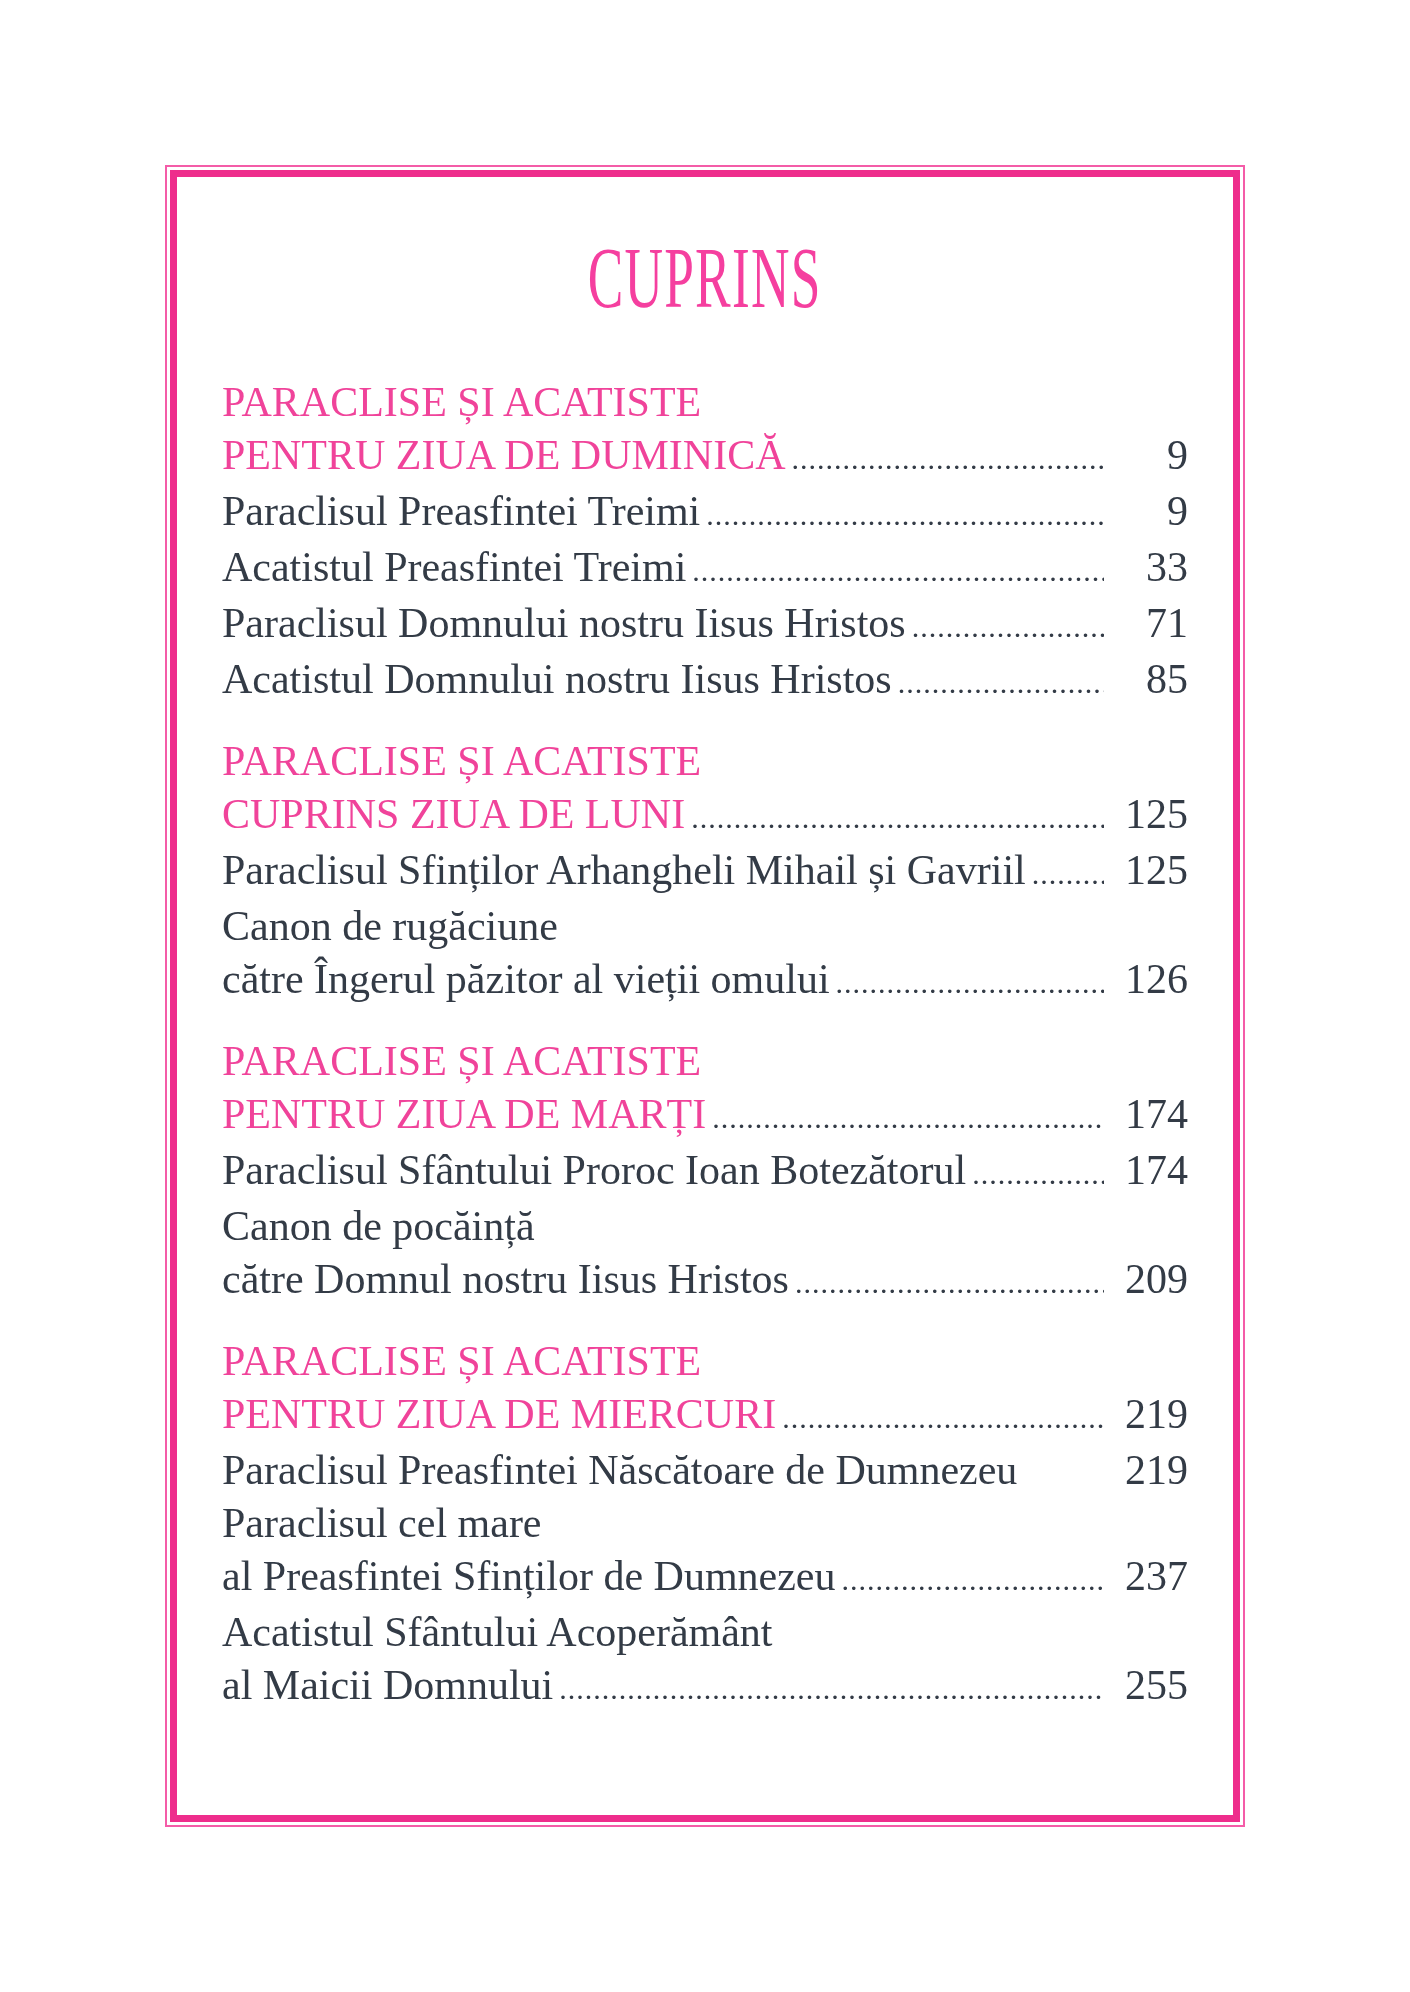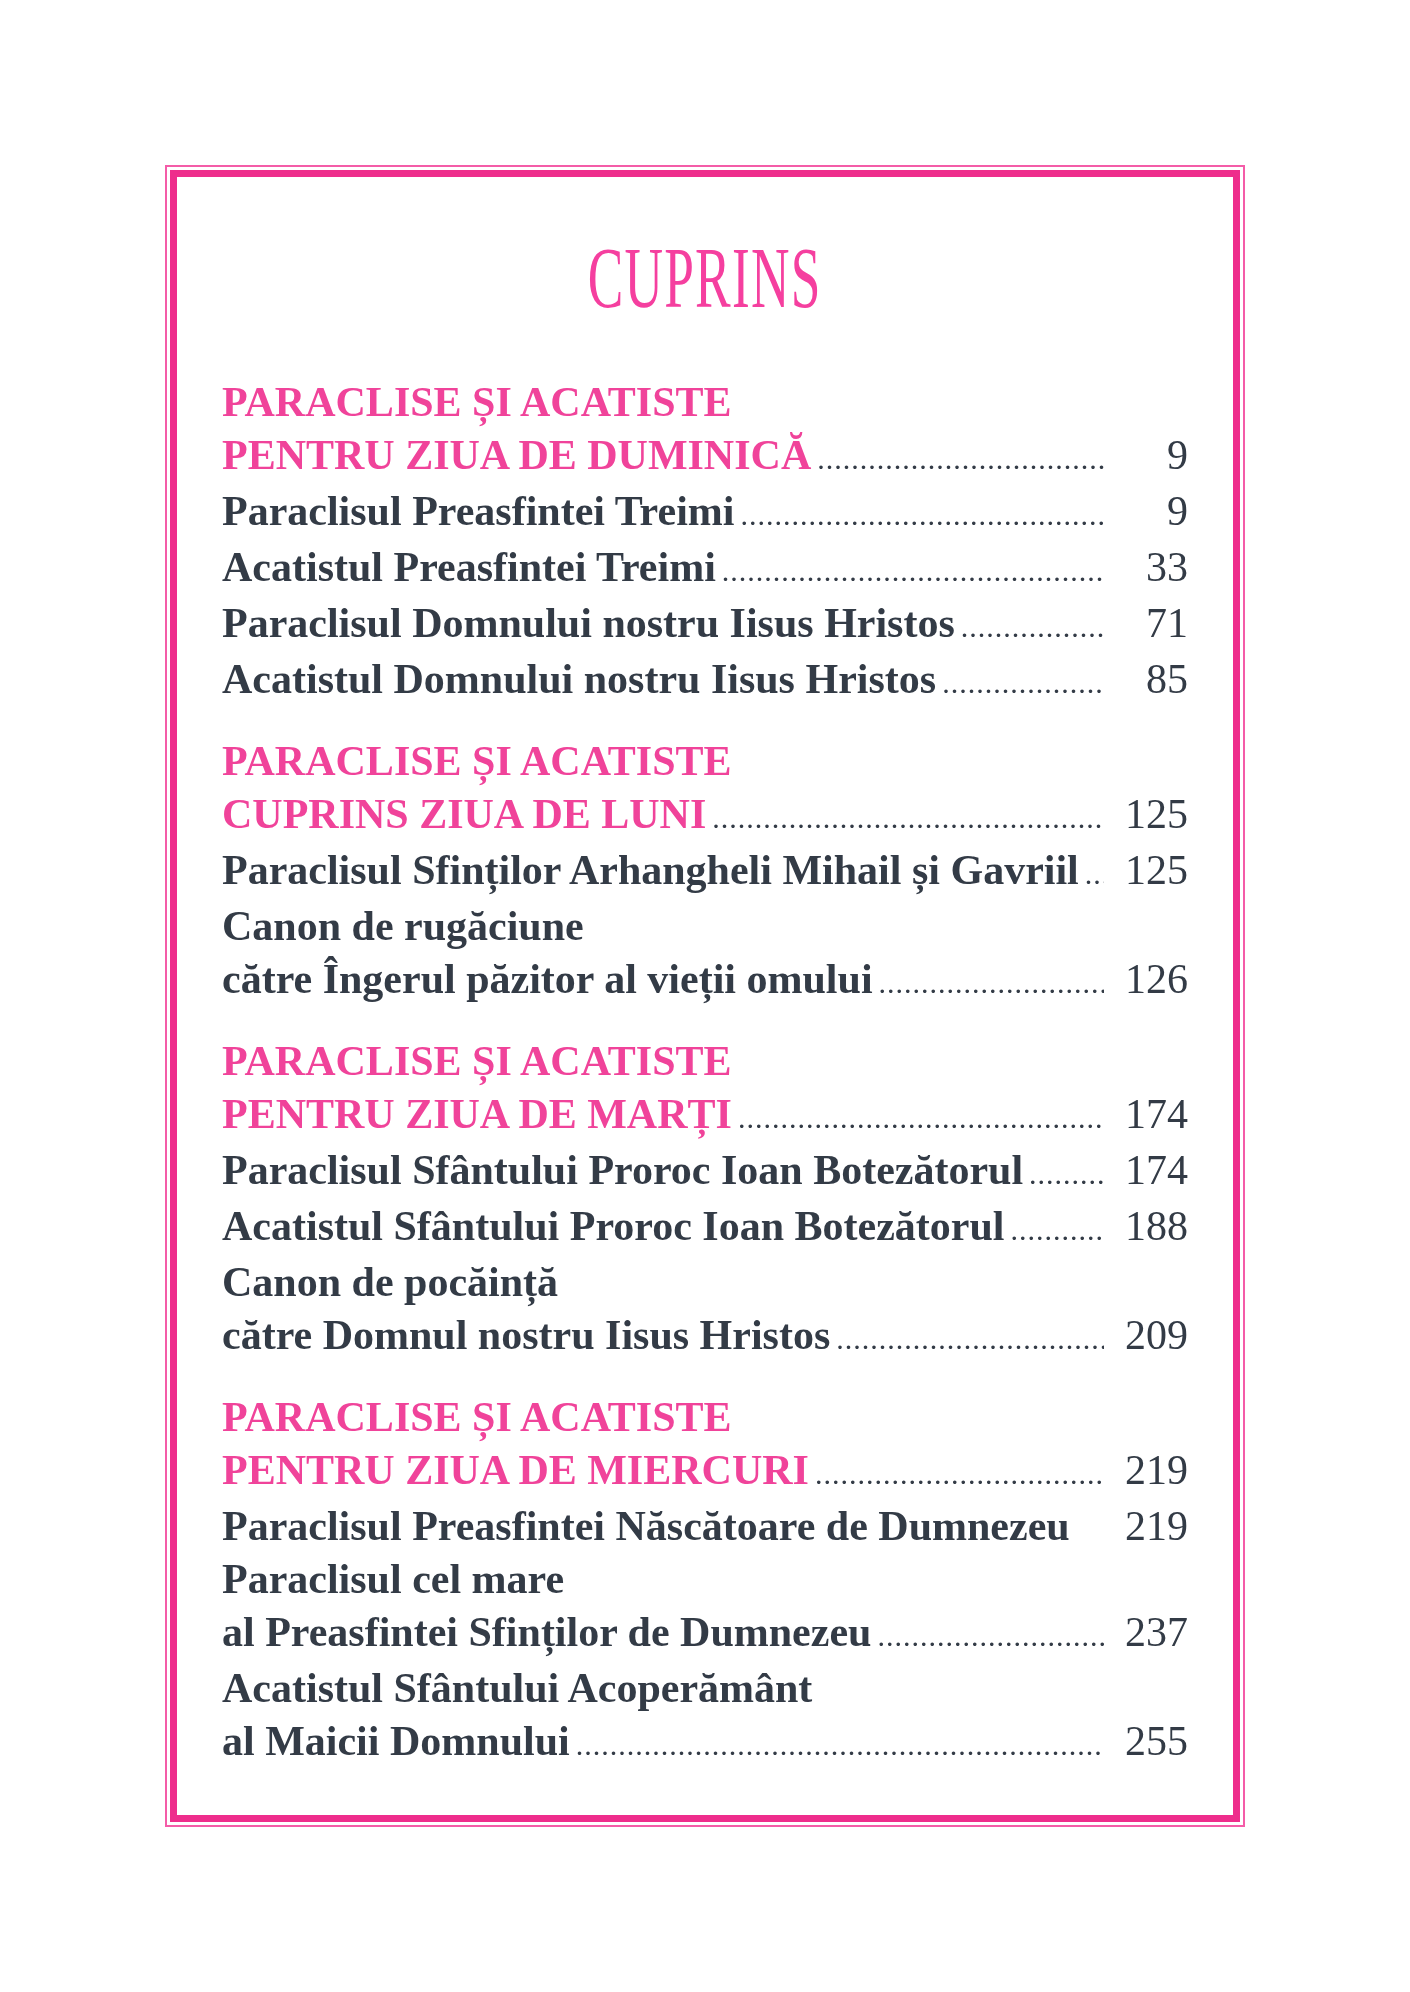--- a/index.html
+++ b/index.html
@@ -44,21 +44,21 @@
   }
   .toc-section + .toc-section { margin-top: 26px; }
   .row {
     display: flex;
     align-items: baseline;
     line-height: 53px;
     font-size: 42px;
     white-space: nowrap;
   }
   .row.heading .label { color: var(--pink-heading); }
-  .label { flex: 0 0 auto; font-weight: bold; }
+  .label { flex: 0 0 auto; }
   .leader {
     flex: 1 1 auto;
     min-width: 0;
     overflow: hidden;
     margin: 0 8px 0 6px;
   }
   .leader::after {
     content: "....................................................................................................................................";
     font-size: 30px;
     letter-spacing: 1px;
@@ -142,25 +142,20 @@
                 <span class="label">PENTRU ZIUA DE MARȚI</span>
                 <span class="leader"></span>
                 <span class="num">174</span>
               </div>
               <div class="row">
                 <span class="label">Paraclisul Sfântului Proroc Ioan Botezătorul</span>
                 <span class="leader"></span>
                 <span class="num">174</span>
               </div>
               <div class="row">
-                <span class="label">Acatistul Sfântului Proroc Ioan Botezătorul</span>
-                <span class="leader"></span>
-                <span class="num">188</span>
-              </div>
-              <div class="row">
                 <span class="label">Canon de pocăință</span>
               </div>
               <div class="row">
                 <span class="label">către Domnul nostru Iisus Hristos</span>
                 <span class="leader"></span>
                 <span class="num">209</span>
               </div>
             </section>
             <section class="toc-section">
               <div class="row heading">

